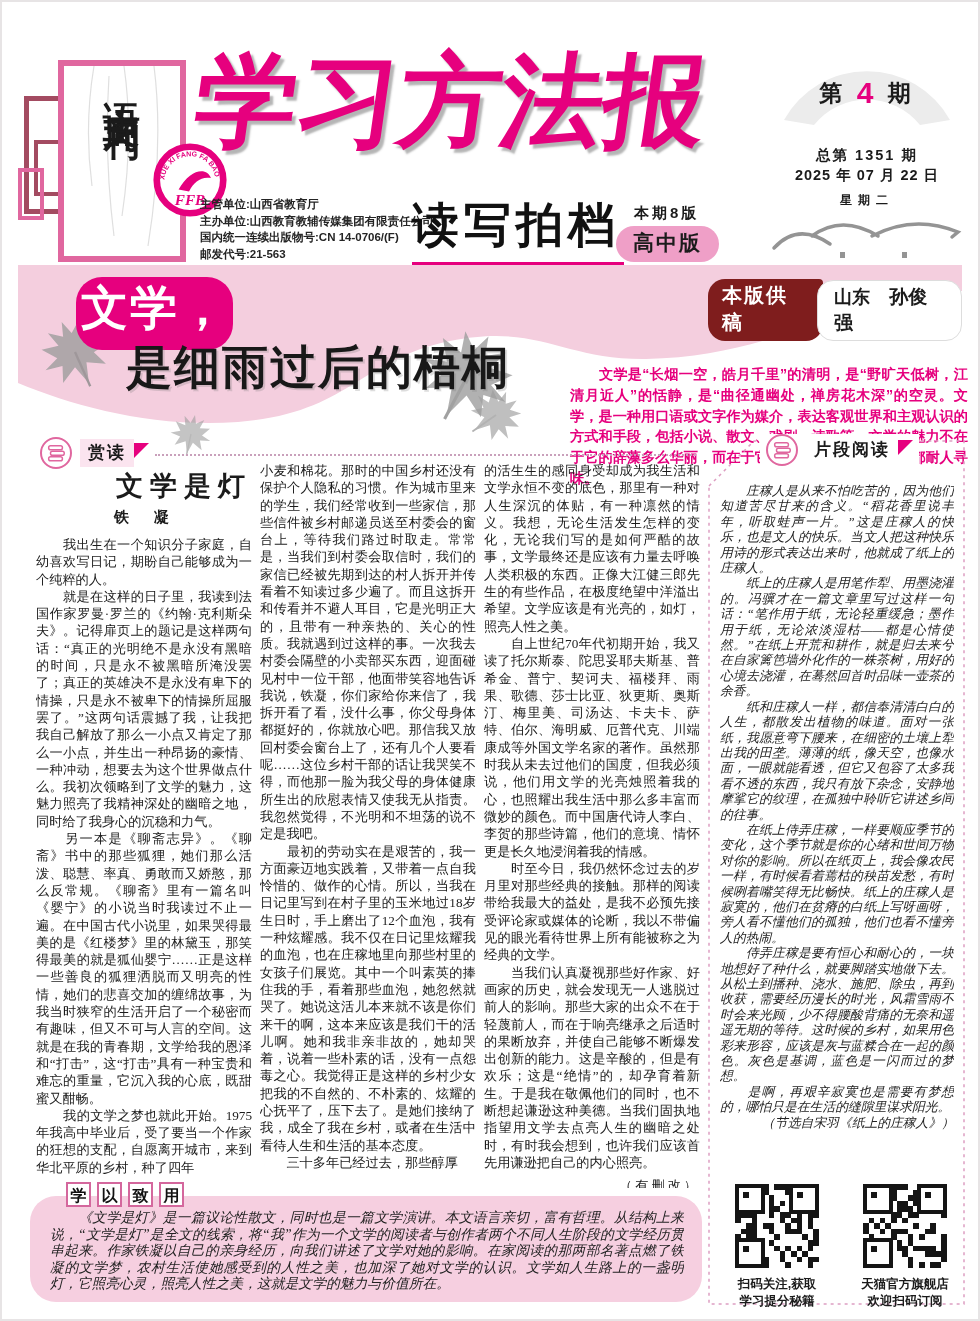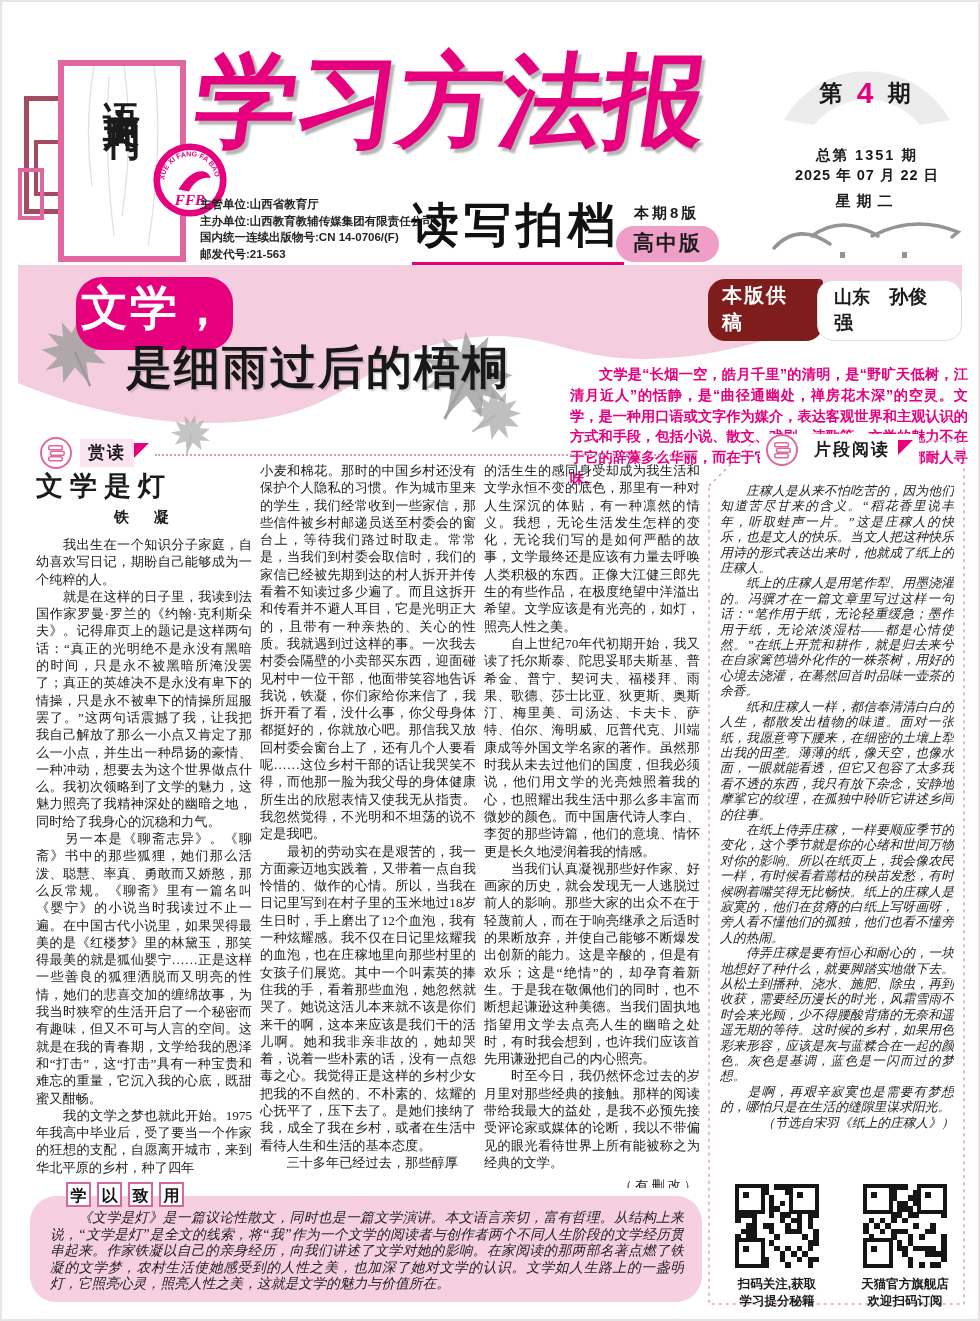--- a/index.html
+++ b/index.html
@@ -30,21 +30,21 @@
   .edition-badge{position:absolute;left:616px;top:226px;background:#ef9fc7;border-radius:18px;
       padding:3px 17px 5px;font-size:21px;font-weight:bold;letter-spacing:2px;font-family:"Liberation Sans",sans-serif;}
   .fan{position:absolute;left:772px;top:56px;width:190px;height:70px;}
   .fan-text{position:absolute;left:772px;top:76px;width:190px;text-align:center;font-size:23px;
       font-weight:bold;font-family:"Liberation Sans",sans-serif;letter-spacing:4px;}
   .fan-text b{color:#e6007e;font-size:30px;vertical-align:-2px;}
   .total-issue{position:absolute;left:772px;top:146px;width:190px;text-align:center;font-size:14.5px;
       font-weight:bold;letter-spacing:2px;font-family:"Liberation Sans",sans-serif;}
   .issue-date{position:absolute;left:772px;top:166px;width:190px;text-align:center;font-size:14.5px;
       font-weight:bold;letter-spacing:1px;font-family:"Liberation Sans",sans-serif;}
-  .weekday{position:absolute;left:772px;top:192px;width:190px;text-align:center;font-size:15px;
+  .weekday{position:absolute;left:772px;top:192px;width:190px;text-align:center;font-size:12px;
       font-weight:bold;letter-spacing:6px;font-family:"Liberation Sans",sans-serif;}
   .roof-sketch{position:absolute;left:768px;top:206px;width:196px;height:56px;}
 
   
   .banner{position:absolute;left:18px;top:265px;width:944px;height:170px;}
   .banner-bg{position:absolute;left:0;top:0;width:944px;height:170px;}
   .headline-badge{position:absolute;left:58px;top:12px;background:#e6007e;color:#fff;border-radius:26px;
       padding:0px 5px 10px;font-size:47px;font-weight:900;font-family:"Liberation Sans",sans-serif;letter-spacing:2px;}
   .headline{position:absolute;left:108px;top:72px;font-size:46px;font-weight:900;letter-spacing:2px;
       font-family:"Liberation Sans",sans-serif;color:#181818;text-shadow:2px 2px 0 rgba(120,120,120,.25);}
@@ -62,21 +62,21 @@
   
   .sec-head{position:absolute;display:flex;align-items:center;}
   .sec-icon{width:32px;height:32px;border-radius:50%;border:2px solid #e0679f;background:#fff;
       display:flex;align-items:center;justify-content:center;flex:0 0 auto;}
   .sec-label{margin-left:8px;background:#fbe4ef;padding:2px 8px 3px;font-size:17px;font-weight:900;
       font-family:"Liberation Sans",sans-serif;letter-spacing:2px;}
   .sec-tri{width:0;height:0;border-left:15px solid #e6007e;border-bottom:15px solid transparent;margin-top:-6px;}
   .dotted{flex:1;border-top:2px dotted #c9a0bb;margin-left:6px;margin-top:4px;}
 
   
-  .article-title{position:absolute;left:36px;top:468px;width:216px;text-align:left;font-size:27px;
+  .article-title{position:absolute;left:36px;top:468px;width:216px;text-align:right;font-size:27px;
       font-weight:900;letter-spacing:7px;font-family:"Liberation Sans",sans-serif;margin:0;}
   .article-author{position:absolute;left:36px;top:508px;width:216px;text-align:center;font-size:15px;
       font-weight:bold;letter-spacing:5px;}
   .col{position:absolute;width:216px;font-size:13.2px;line-height:17.3px;text-align:justify;
       word-break:break-all;overflow:hidden;color:#1b1b1b;}
   .col p{margin:0;}
   .col-1{left:36px;top:536px;height:652px;}
   .col-2{left:260px;top:462px;height:726px;}
   .col-3{left:484px;top:462px;height:726px;}
   .ending-note{text-align:right;letter-spacing:3px;margin-top:6px !important;}
@@ -222,22 +222,22 @@
     </div>
   <div class="col col-2" data-name="article-column-2">
       <p data-name="article-paragraph">小麦和棉花。那时的中国乡村还没有保护个人隐私的习惯。作为城市里来的学生，我们经常收到一些家信，那些信件被乡村邮递员送至村委会的窗台上，等待我们路过时取走。常常是，当我们到村委会取信时，我们的家信已经被先期到达的村人拆开并传看着不知读过多少遍了。而且这拆开和传看并不避人耳目，它是光明正大的，且带有一种亲热的、关心的性质。我就遇到过这样的事。一次我去村委会隔壁的小卖部买东西，迎面碰见村中一位干部，他面带笑容地告诉我说，铁凝，你们家给你来信了，我拆开看了看，没什么事，你父母身体都挺好的，你就放心吧。那信我又放回村委会窗台上了，还有几个人要看呢……这位乡村干部的话让我哭笑不得，而他那一脸为我父母的身体健康所生出的欣慰表情又使我无从指责。我忽然觉得，不光明和不坦荡的说不定是我吧。</p>
       <p data-name="article-paragraph">　　最初的劳动实在是艰苦的，我一方面豪迈地实践着，又带着一点自我怜惜的、做作的心情。所以，当我在日记里写到在村子里的玉米地过18岁生日时，手上磨出了12个血泡，我有一种炫耀感。我不仅在日记里炫耀我的血泡，也在庄稼地里向那些村里的女孩子们展览。其中一个叫素英的捧住我的手，看着那些血泡，她忽然就哭了。她说这活儿本来就不该是你们来干的啊，这本来应该是我们干的活儿啊。她和我非亲非故的，她却哭着，说着一些朴素的话，没有一点怨毒之心。我觉得正是这样的乡村少女把我的不自然的、不朴素的、炫耀的心抚平了，压下去了。是她们接纳了我，成全了我在乡村，或者在生活中看待人生和生活的基本态度。</p>
       <p data-name="article-paragraph">　　三十多年已经过去，那些醇厚</p>
     </div>
   <div class="col col-3" data-name="article-column-3">
     <div>
         <p data-name="article-paragraph">的活生生的感同身受却成为我生活和文学永恒不变的底色，那里有一种对人生深沉的体贴，有一种凛然的情义。我想，无论生活发生怎样的变化，无论我们写的是如何严酷的故事，文学最终还是应该有力量去呼唤人类积极的东西。正像大江健三郎先生的有些作品，在极度绝望中洋溢出希望。文学应该是有光亮的，如灯，照亮人性之美。</p>
         <p data-name="article-paragraph">　　自上世纪70年代初期开始，我又读了托尔斯泰、陀思妥耶夫斯基、普希金、普宁、契诃夫、福楼拜、雨果、歌德、莎士比亚、狄更斯、奥斯汀、梅里美、司汤达、卡夫卡、萨特、伯尔、海明威、厄普代克、川端康成等外国文学名家的著作。虽然那时我从未去过他们的国度，但我必须说，他们用文学的光亮烛照着我的心，也照耀出我生活中那么多丰富而微妙的颜色。而中国唐代诗人李白、李贺的那些诗篇，他们的意境、情怀更是长久地浸润着我的情感。</p>
+        <p data-name="article-paragraph">　　时至今日，我仍然怀念过去的岁月里对那些经典的接触。那样的阅读带给我最大的益处，是我不必预先接受评论家或媒体的论断，我以不带偏见的眼光看待世界上所有能被称之为经典的文学。</p>
         <p data-name="article-paragraph">　　当我们认真凝视那些好作家、好画家的历史，就会发现无一人逃脱过前人的影响。那些大家的出众不在于轻蔑前人，而在于响亮继承之后适时的果断放弃，并使自己能够不断爆发出创新的能力。这是辛酸的，但是有欢乐；这是“绝情”的，却孕育着新生。于是我在敬佩他们的同时，也不断想起谦逊这种美德。当我们固执地指望用文学去点亮人生的幽暗之处时，有时我会想到，也许我们应该首先用谦逊把自己的内心照亮。</p>
-        <p data-name="article-paragraph">　　时至今日，我仍然怀念过去的岁月里对那些经典的接触。那样的阅读带给我最大的益处，是我不必预先接受评论家或媒体的论断，我以不带偏见的眼光看待世界上所有能被称之为经典的文学。</p>
       </div>
     <p class="ending-note" data-name="editor-note">（有删改）</p>
   </div>
 
   <div class="frag" data-name="fragment-reading-box">
     <svg class="frag-border" data-name="dashed-border" viewBox="0 0 258 866">
       <polygon points="1,46 46,1 256,1 256,864 1,864" fill="none" stroke="#dd9fc2" stroke-width="1.5" stroke-dasharray="3 4"></polygon>
     </svg>
     <div class="frag-head sec-head" data-name="section-fragment-header">
       <span class="sec-icon" data-name="book-stack-icon">

